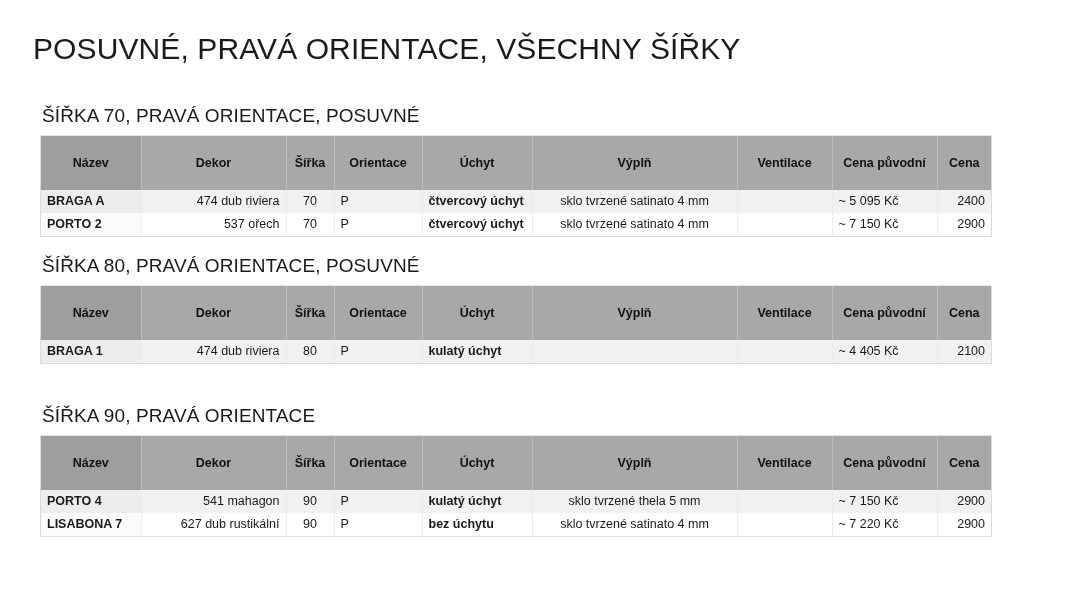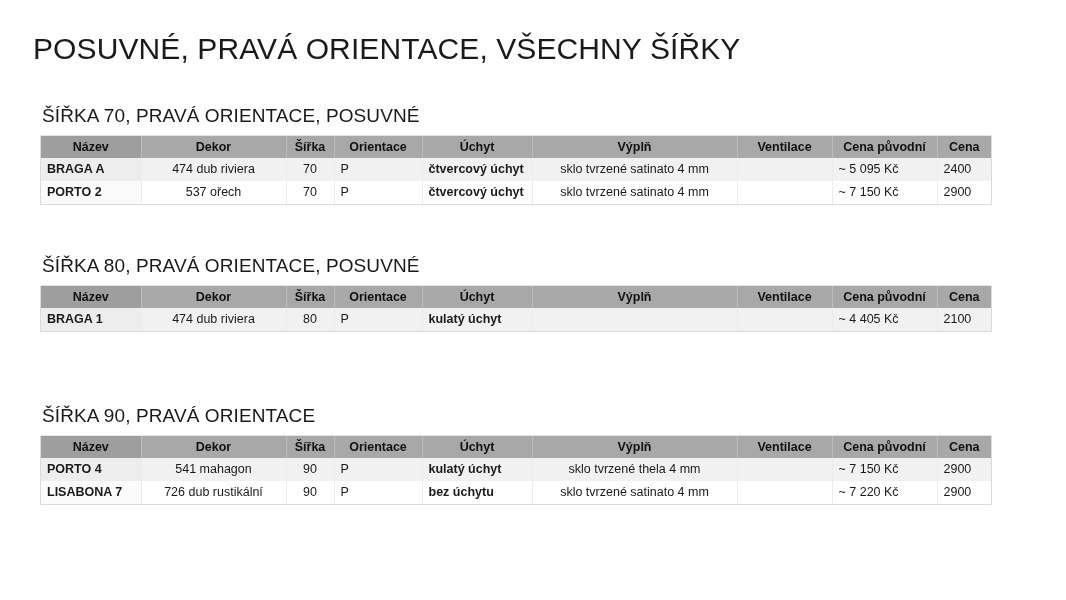--- a/index.html
+++ b/index.html
@@ -57,21 +57,21 @@
     background: #ffffff;
     box-shadow: 0 0 0 0.6px #d6d6d6;
   }
 
   table.data-table thead th {
     background: #a8a8a8;
     color: #111111;
     font-weight: bold;
     font-size: 12.5px;
     text-align: center;
-    padding: 4px 6px;
+    padding: 20px 6px;
     height: 20px;
     line-height: 14px;
     box-sizing: border-box;
     border-right: 1px solid #bdbdbd;
     white-space: nowrap;
     overflow: hidden;
   }
   table.data-table thead th:last-child {
     border-right: none;
   }
@@ -105,28 +105,28 @@
   }
   table.data-table tbody tr.row-even td.col-nazev {
     background: #fbfbfb;
   }
 
   td.col-nazev {
     font-weight: bold;
     text-align: left;
     padding-left: 9px;
   }
-  td.col-dekor { text-align: center; }
+  td.col-dekor { text-align: right; }
   td.col-sirka { text-align: center; padding-right: 10px; }
   td.col-orientace { text-align: left; }
   td.col-uchyt { text-align: left; font-weight: bold; }
   td.col-vypln { text-align: center; }
   td.col-ventilace { text-align: left; }
   td.col-cena-puvodni { padding-right: 9px; }
-  td.col-cena { padding-right: 10px; }
+  td.col-cena { text-align: right; padding-right: 10px; }
 
   
   col.w-nazev { width: 100px; }
   col.w-dekor { width: 145px; }
   col.w-sirka { width: 48px; }
   col.w-orientace { width: 88px; }
   col.w-uchyt { width: 110px; }
   col.w-vypln { width: 205px; }
   col.w-ventilace { width: 95px; }
   col.w-cena-puvodni { width: 105px; }
@@ -276,28 +276,28 @@
             <th>Cena</th>
           </tr>
         </thead>
         <tbody>
           <tr class="row-odd">
             <td class="col-nazev">PORTO 4</td>
             <td class="col-dekor">541 mahagon</td>
             <td class="col-sirka">90</td>
             <td class="col-orientace">P</td>
             <td class="col-uchyt">kulatý úchyt</td>
-            <td class="col-vypln">sklo tvrzené thela 4 mm</td>
+            <td class="col-vypln">sklo tvrzené thela 5 mm</td>
             <td class="col-ventilace"></td>
             <td class="col-cena-puvodni">~ 7 150 Kč</td>
             <td class="col-cena">2900</td>
           </tr>
           <tr class="row-even">
             <td class="col-nazev">LISABONA 7</td>
-            <td class="col-dekor">726 dub rustikální</td>
+            <td class="col-dekor">627 dub rustikální</td>
             <td class="col-sirka">90</td>
             <td class="col-orientace">P</td>
             <td class="col-uchyt">bez úchytu</td>
             <td class="col-vypln">sklo tvrzené satinato 4 mm</td>
             <td class="col-ventilace"></td>
             <td class="col-cena-puvodni">~ 7 220 Kč</td>
             <td class="col-cena">2900</td>
           </tr>
         </tbody>
       </table>

